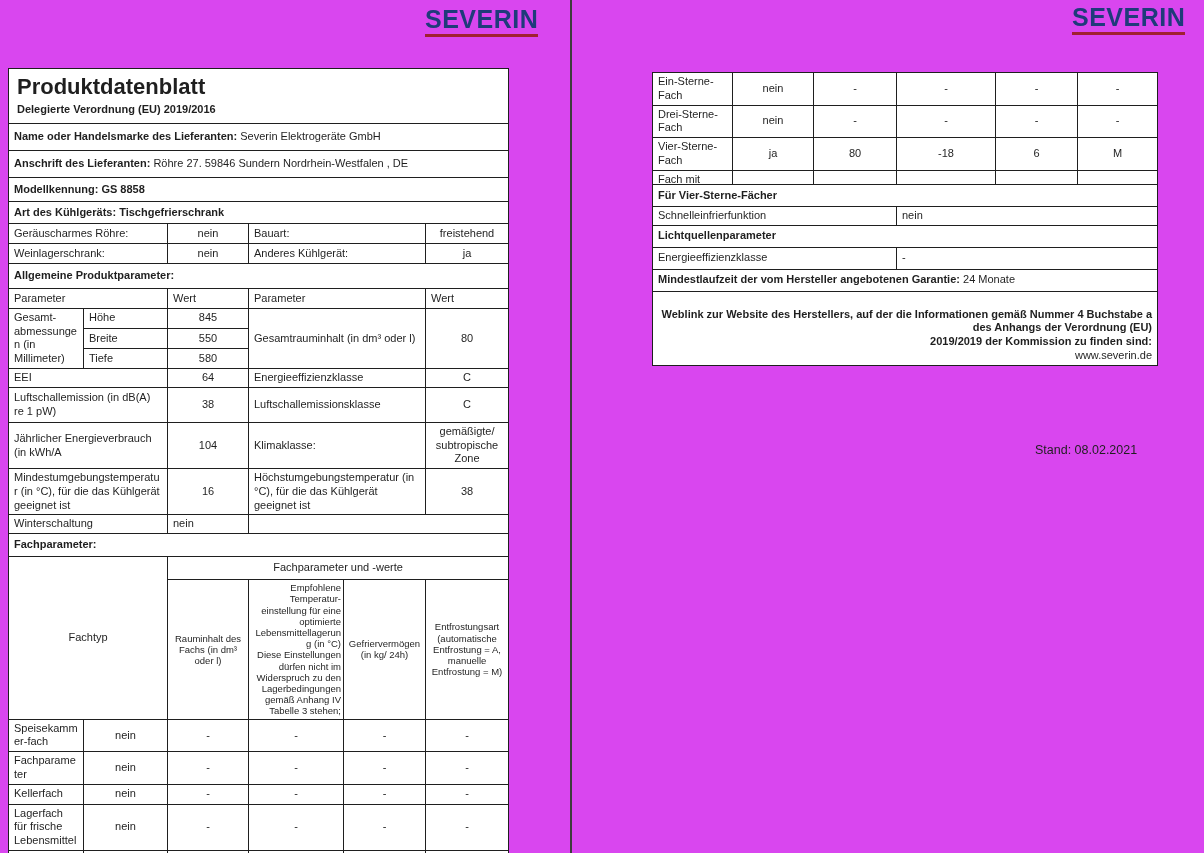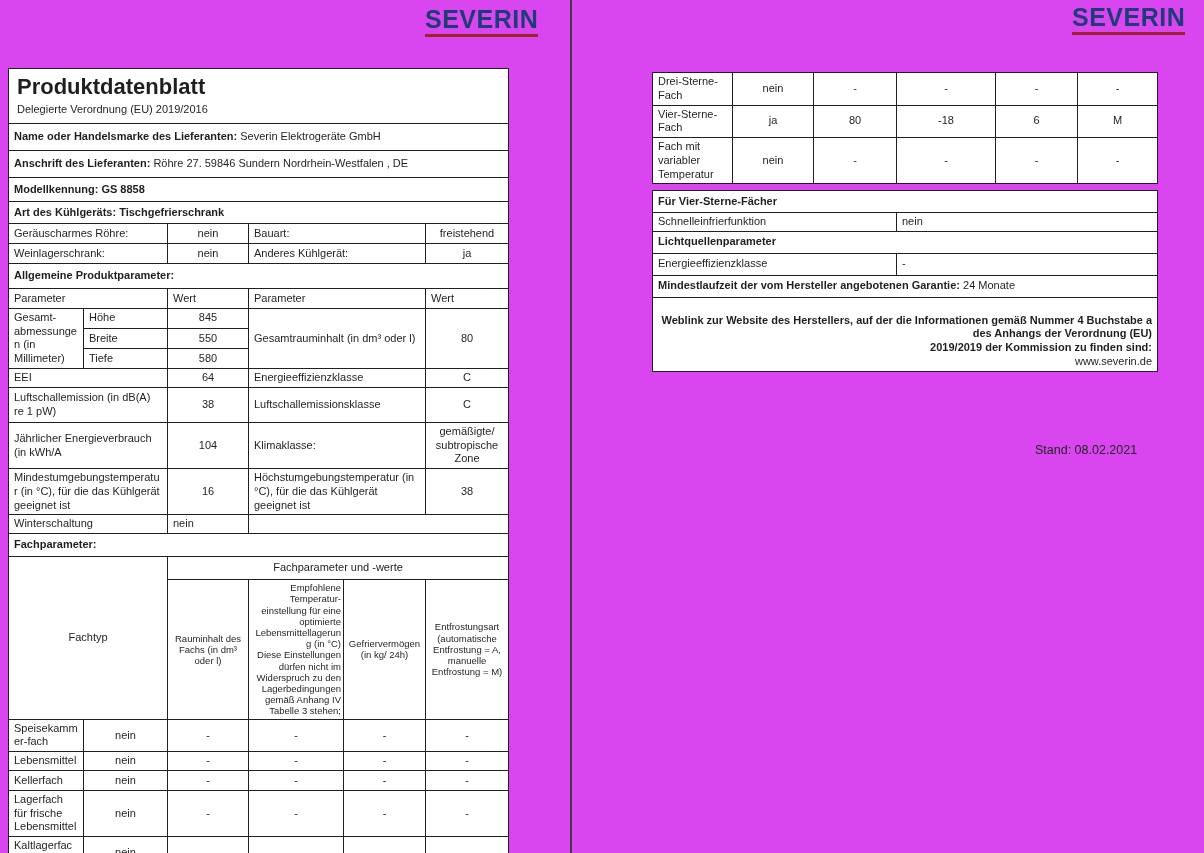--- a/index.html
+++ b/index.html
@@ -29,24 +29,24 @@
     padding:2px 5px; vertical-align:middle;
     word-wrap:break-word; overflow:hidden;
   }
   .c { text-align:center; }
   .b { font-weight:bold; }
   .small { font-size:9.5px; line-height:1.18; padding:2px 2px; }
   .preline { white-space:pre-line;text-align:right; }
 
   .main-table { left:8px; top:68px; width:500px; }
   .fach-cont-table { left:652px; top:72px; width:505px; }
-  .lower-table { left:652px; top:190px; width:505px; }
+  .lower-table { left:652px; top:184px; width:505px; }
 
   .title { font-size:22px; font-weight:bold; line-height:1.1; }
-  .subtitle { font-size:11px; margin-top:4px; }
+  .subtitle { font-size:11px; margin-top:4px;font-weight:bold; }
   .title-cell { padding:6px 8px; vertical-align:top; }
 
   .stand { position:absolute; left:1035px; top:443px; font-size:12.5px; }
 </style>
 </head>
 <body>
 
 <div class="canvas">
 
   <div class="page-divider"></div>
@@ -181,21 +181,21 @@
     </tr>
     <tr style="height:26px">
       <td>Speisekammer-fach</td>
       <td class="c">nein</td>
       <td class="c">-</td>
       <td class="c">-</td>
       <td class="c">-</td>
       <td class="c">-</td>
     </tr>
     <tr style="height:18px">
-      <td>Lebensmittel</td>
+      <td>Fachparameter</td>
       <td class="c">nein</td>
       <td class="c">-</td>
       <td class="c">-</td>
       <td class="c">-</td>
       <td class="c">-</td>
     </tr>
     <tr style="height:20px">
       <td>Kellerfach</td>
       <td class="c">nein</td>
       <td class="c">-</td>
@@ -226,20 +226,28 @@
   <table class="fach-cont-table">
     <colgroup>
       <col style="width:80px">
         <col style="width:81px">
         <col style="width:83px">
       <col style="width:99px">
         <col style="width:82px">
         <col style="width:80px">
     </colgroup>
     <tbody>
+        <tr style="height:19px">
+      <td>Ein-Sterne-Fach</td>
+      <td class="c">nein</td>
+      <td class="c">-</td>
+      <td class="c">-</td>
+      <td class="c">-</td>
+      <td class="c">-</td>
+    </tr>
     <tr style="height:19px">
       <td>Drei-Sterne-Fach</td>
       <td class="c">nein</td>
       <td class="c">-</td>
       <td class="c">-</td>
       <td class="c">-</td>
       <td class="c">-</td>
     </tr>
     <tr style="height:19px">
       <td>Vier-Sterne-Fach</td>

